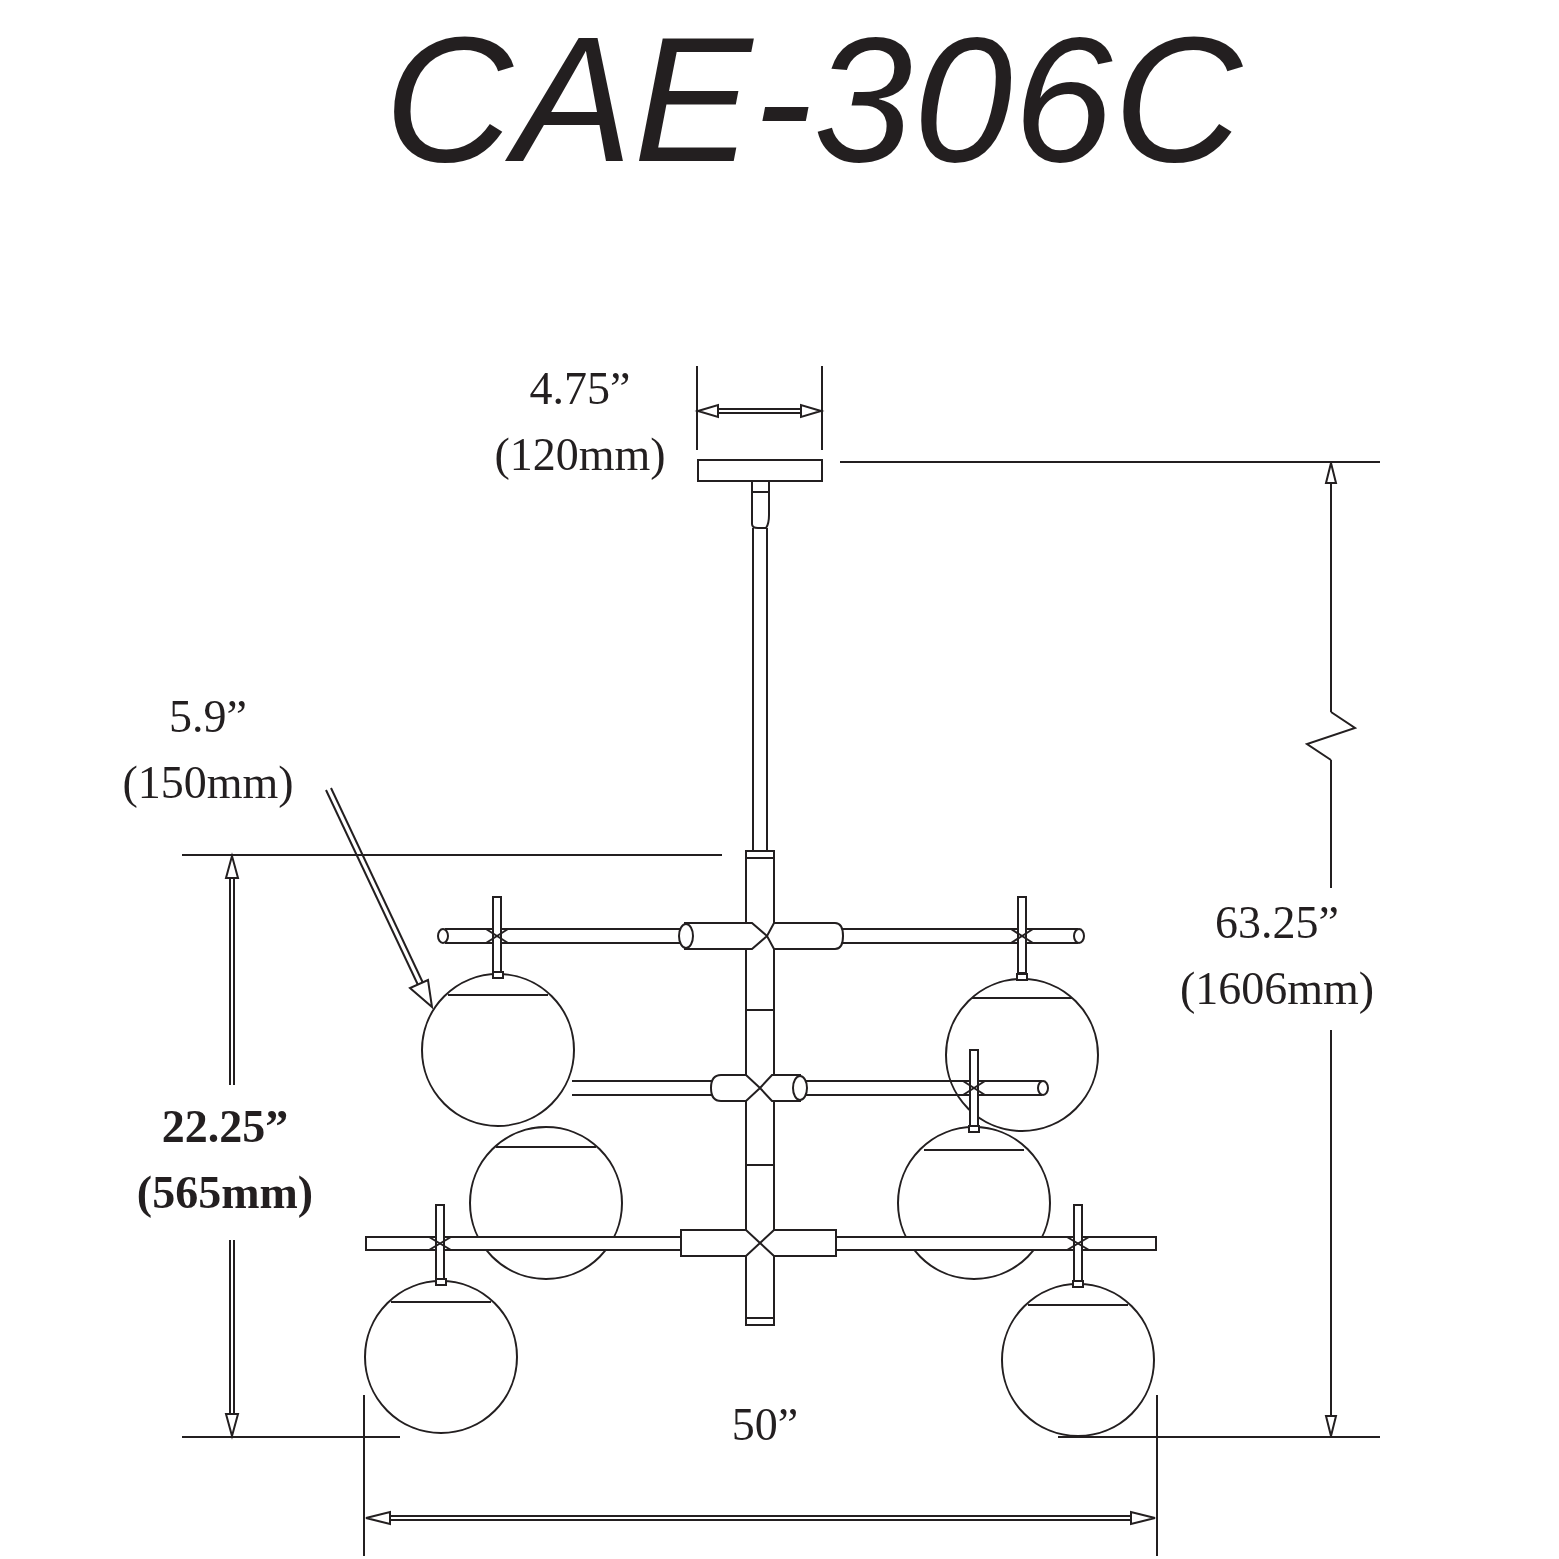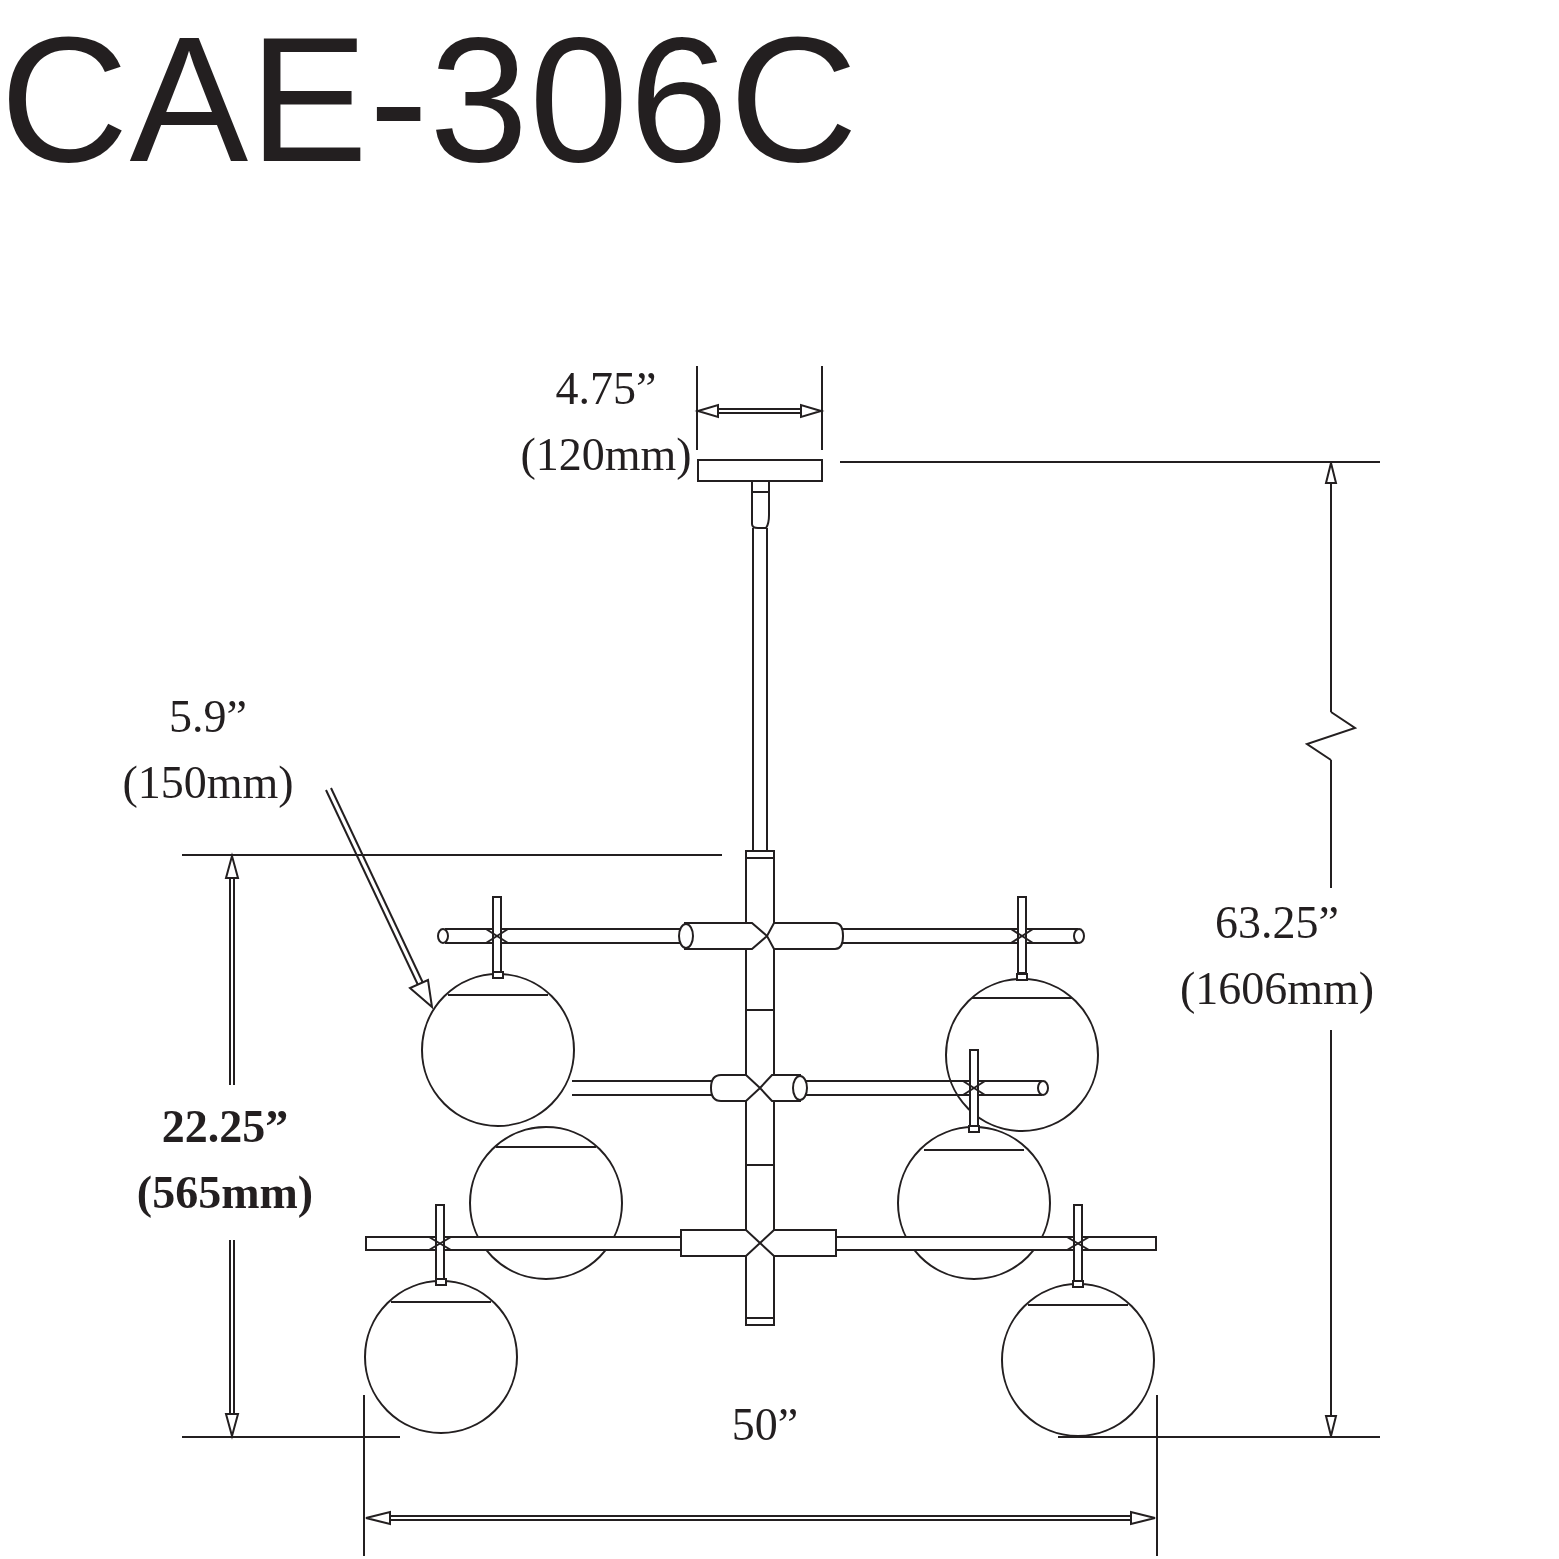--- a/index.html
+++ b/index.html
@@ -1,35 +1,35 @@
 <!DOCTYPE html>
 <html><head>
 <meta charset="utf-8">
 <style>
   html, body { margin: 0; padding: 0; background: #ffffff; }
   body { width: 1559px; height: 1559px; position: relative; overflow: hidden; }
   .title {
-    position: absolute; left: 0; top: 0; width: 1243px; text-align: left;
+    position: absolute; left: 0; top: 0; width: 1243px; text-align: right;
     font-family: "Liberation Sans", sans-serif; font-size: 178px; line-height: 200px;
-    color: #231f20; letter-spacing: 1px;
+    color: #231f20; letter-spacing: 1px; font-style: italic;
   }
   .dim {
     position: absolute; font-family: "Liberation Serif", serif; font-size: 46px;
     color: #231f20; text-align: center; line-height: 66px; white-space: nowrap;
   }
   svg { position: absolute; left: 0; top: 0; }
   .ln { stroke: #231f20; stroke-width: 2; fill: none; }
   .lf { stroke: #231f20; stroke-width: 2; fill: #ffffff; }
 </style>
 </head>
 <body>
 
 <div class="title">CAE-306C</div>
 
-<div class="dim" style="left:496px; top:356px; width:220px;">
+<div class="dim" style="left:470px; top:356px; width:220px;">
   <div>4.75”</div>
   <div>(120mm)</div>
 </div>
 
 <div class="dim" style="left:98px; top:684px; width:220px;">
   <div>5.9”</div>
   <div>(150mm)</div>
 </div>
 
 <div class="dim" style="left:110px; top:1094px; width:230px;font-weight:bold;">

